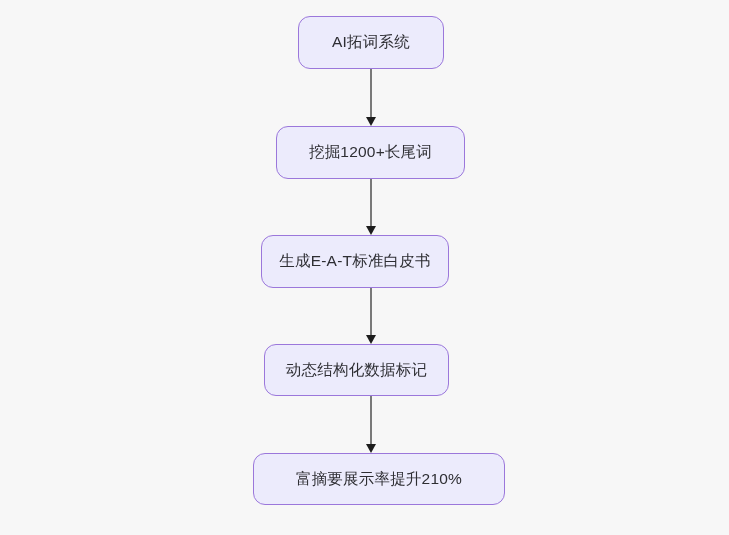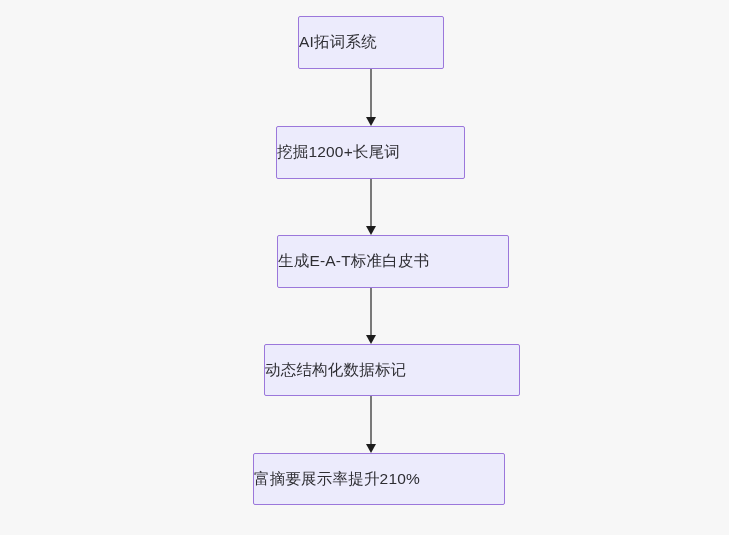--- a/index.html
+++ b/index.html
@@ -18,23 +18,24 @@
     position: relative;
     width: 729px;
     height: 535px;
     background: #f7f7f7;
   }
   .node {
     position: absolute;
     box-sizing: border-box;
     background: #ecebfc;
     border: 1.7px solid #9b77db;
-    border-radius: 2px;
+    border-radius: 12px;
     display: flex;
     align-items: center;
+    justify-content: center;
     z-index: 2;
   }
   .node-label {
     font-size: 15.5px;
     line-height: 1.2;
     color: #2e2e33;
     letter-spacing: 0.2px;
     white-space: nowrap;
     text-align: center;
     font-weight: 400;
@@ -67,24 +68,24 @@
       </g>
   </svg>
 
   <div id="nodes-group">
       <div class="node" style="left: 298px; top: 16px; width: 146px; height: 53px; background: rgb(236, 235, 252); border-color: rgb(155, 119, 219);">
         <span class="node-label" style="color: rgb(46, 46, 51);">AI拓词系统</span>
       </div>
       <div class="node" style="left: 276px; top: 126px; width: 189px; height: 53px; background: rgb(236, 235, 252); border-color: rgb(155, 119, 219);">
         <span class="node-label" style="color: rgb(46, 46, 51);">挖掘1200+长尾词</span>
       </div>
-      <div class="node" style="left: 261px; top: 235px; width: 232px; height: 53px; background: rgb(236, 235, 252); border-color: rgb(155, 119, 219); margin-left: 16px;">
+      <div class="node" style="left: 261px; top: 235px; width: 188px; height: 53px; background: rgb(236, 235, 252); border-color: rgb(155, 119, 219);">
         <span class="node-label" style="color: rgb(46, 46, 51);">生成E-A-T标准白皮书</span>
       </div>
-      <div class="node" style="left: 264px; top: 344px; width: 256px; height: 52px; background: rgb(236, 235, 252); border-color: rgb(155, 119, 219);">
+      <div class="node" style="left: 264px; top: 344px; width: 185px; height: 52px; background: rgb(236, 235, 252); border-color: rgb(155, 119, 219);">
         <span class="node-label" style="color: rgb(46, 46, 51);">动态结构化数据标记</span>
       </div>
       <div class="node" style="left: 253px; top: 453px; width: 252px; height: 52px; background: rgb(236, 235, 252); border-color: rgb(155, 119, 219);">
         <span class="node-label" style="color: rgb(46, 46, 51);">富摘要展示率提升210%</span>
       </div>
     </div>
 
 </div>
 
 </body></html>

